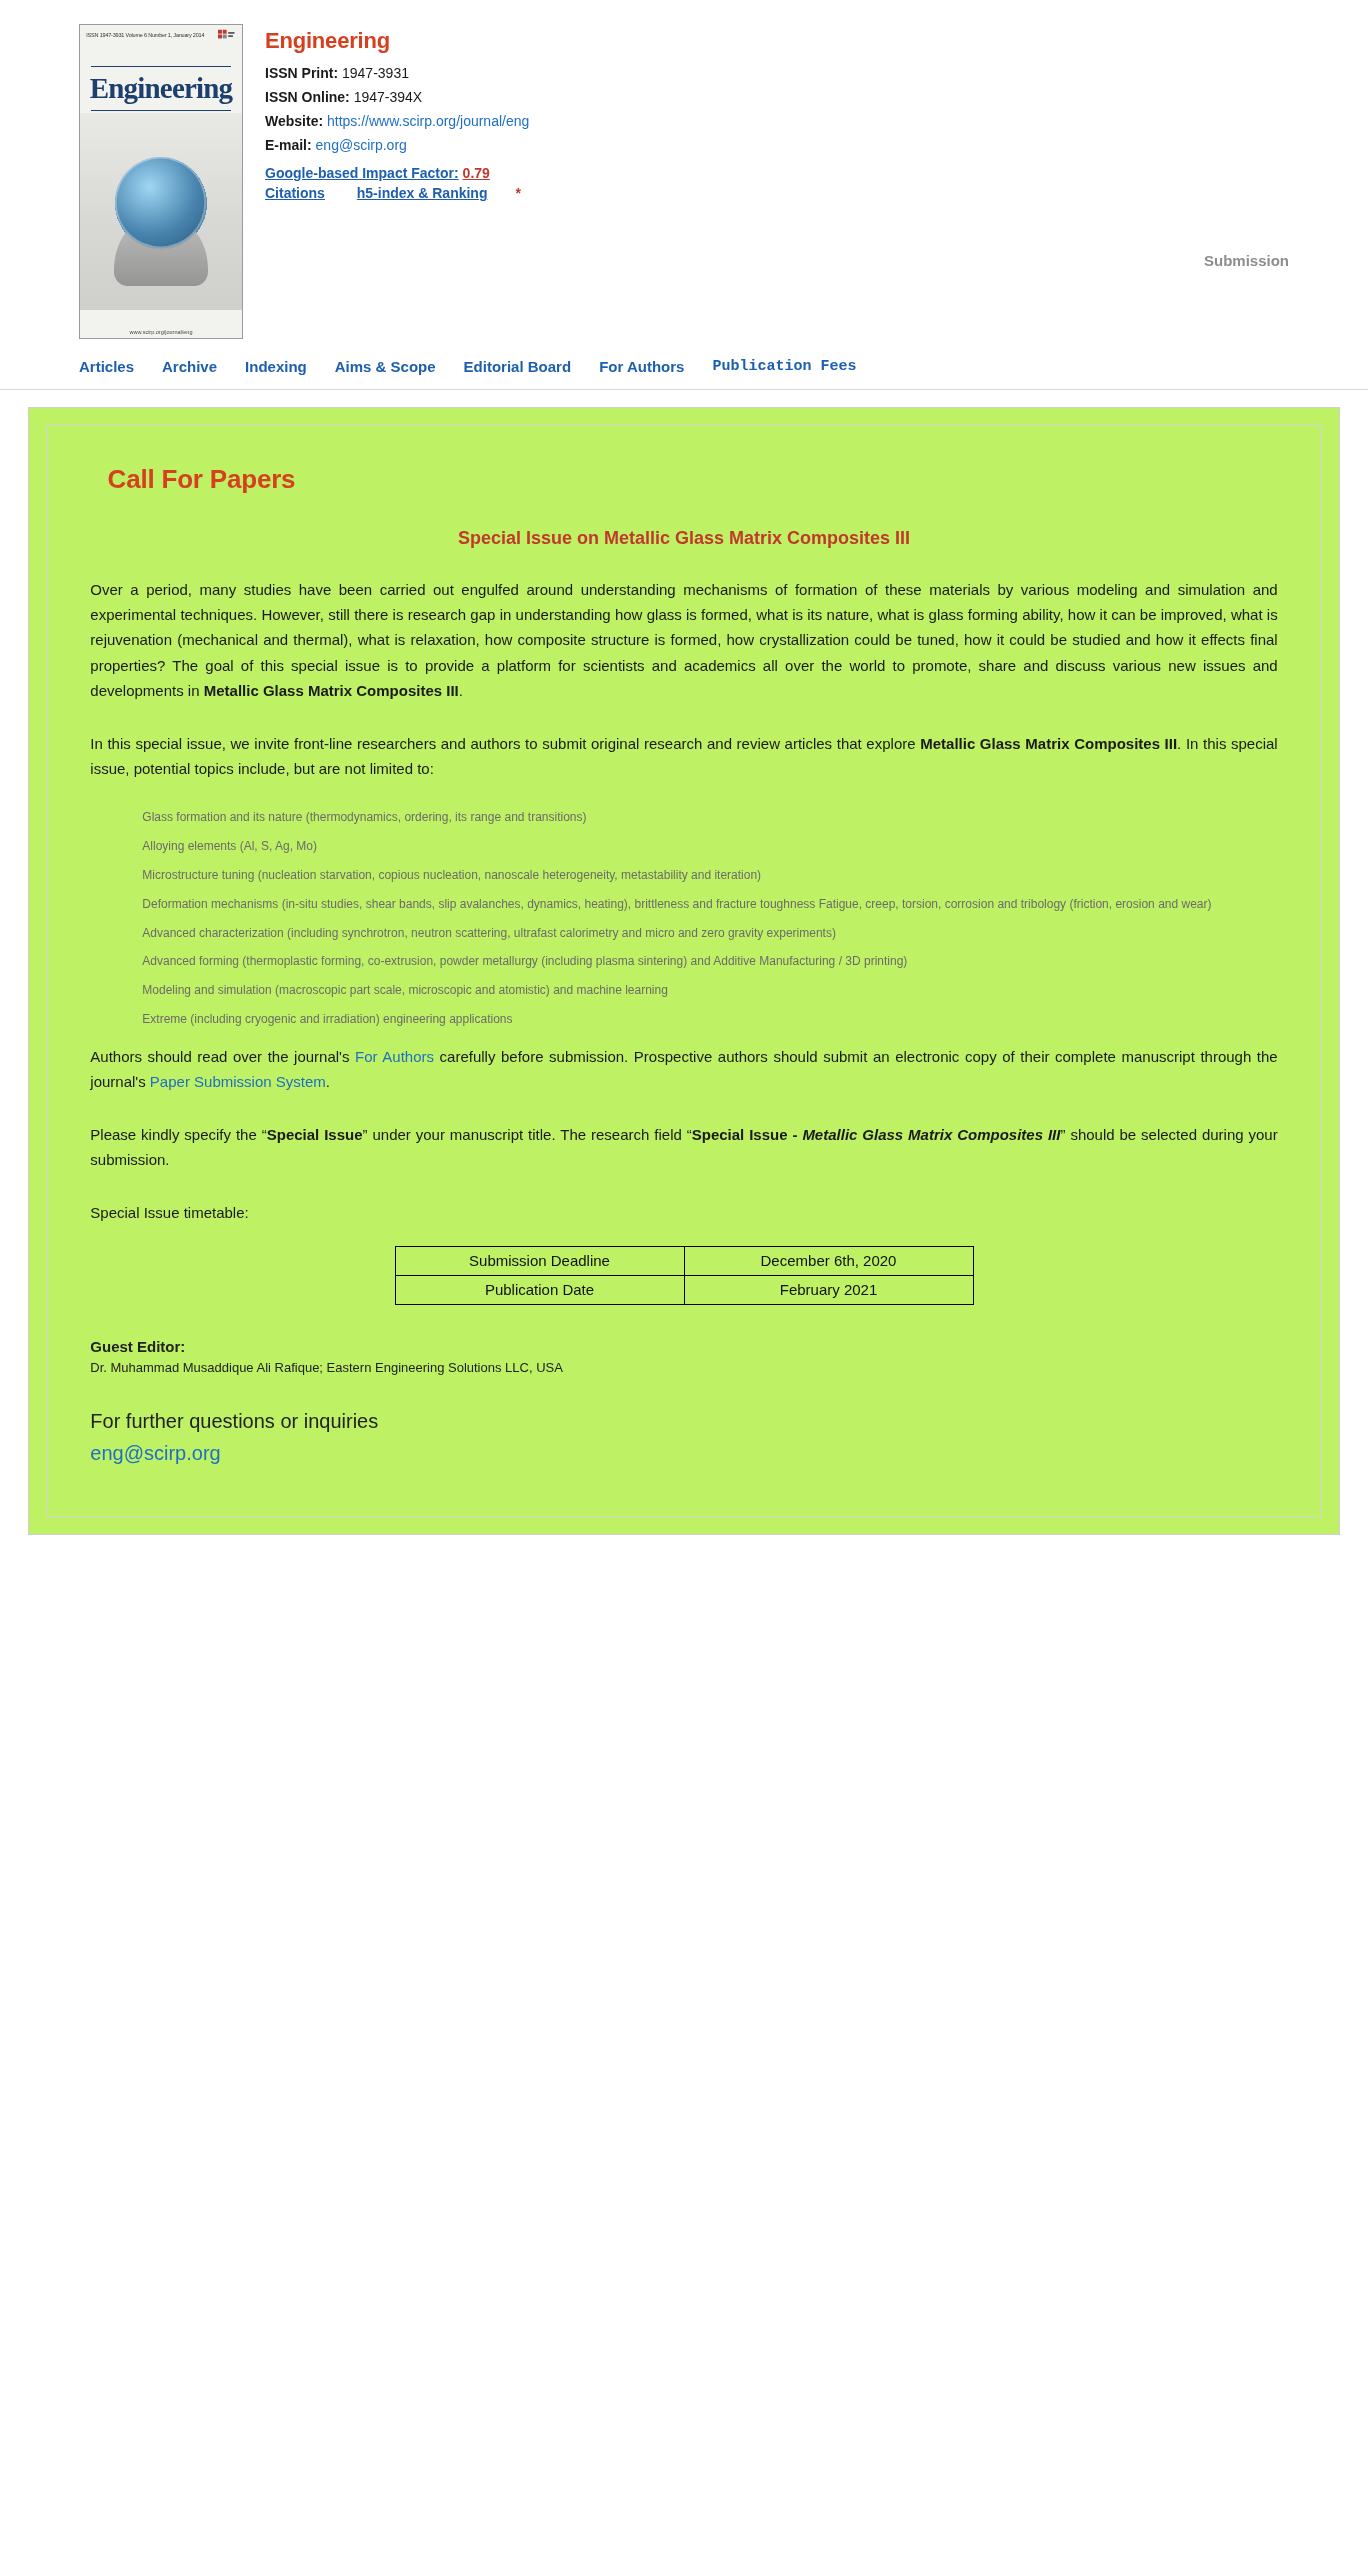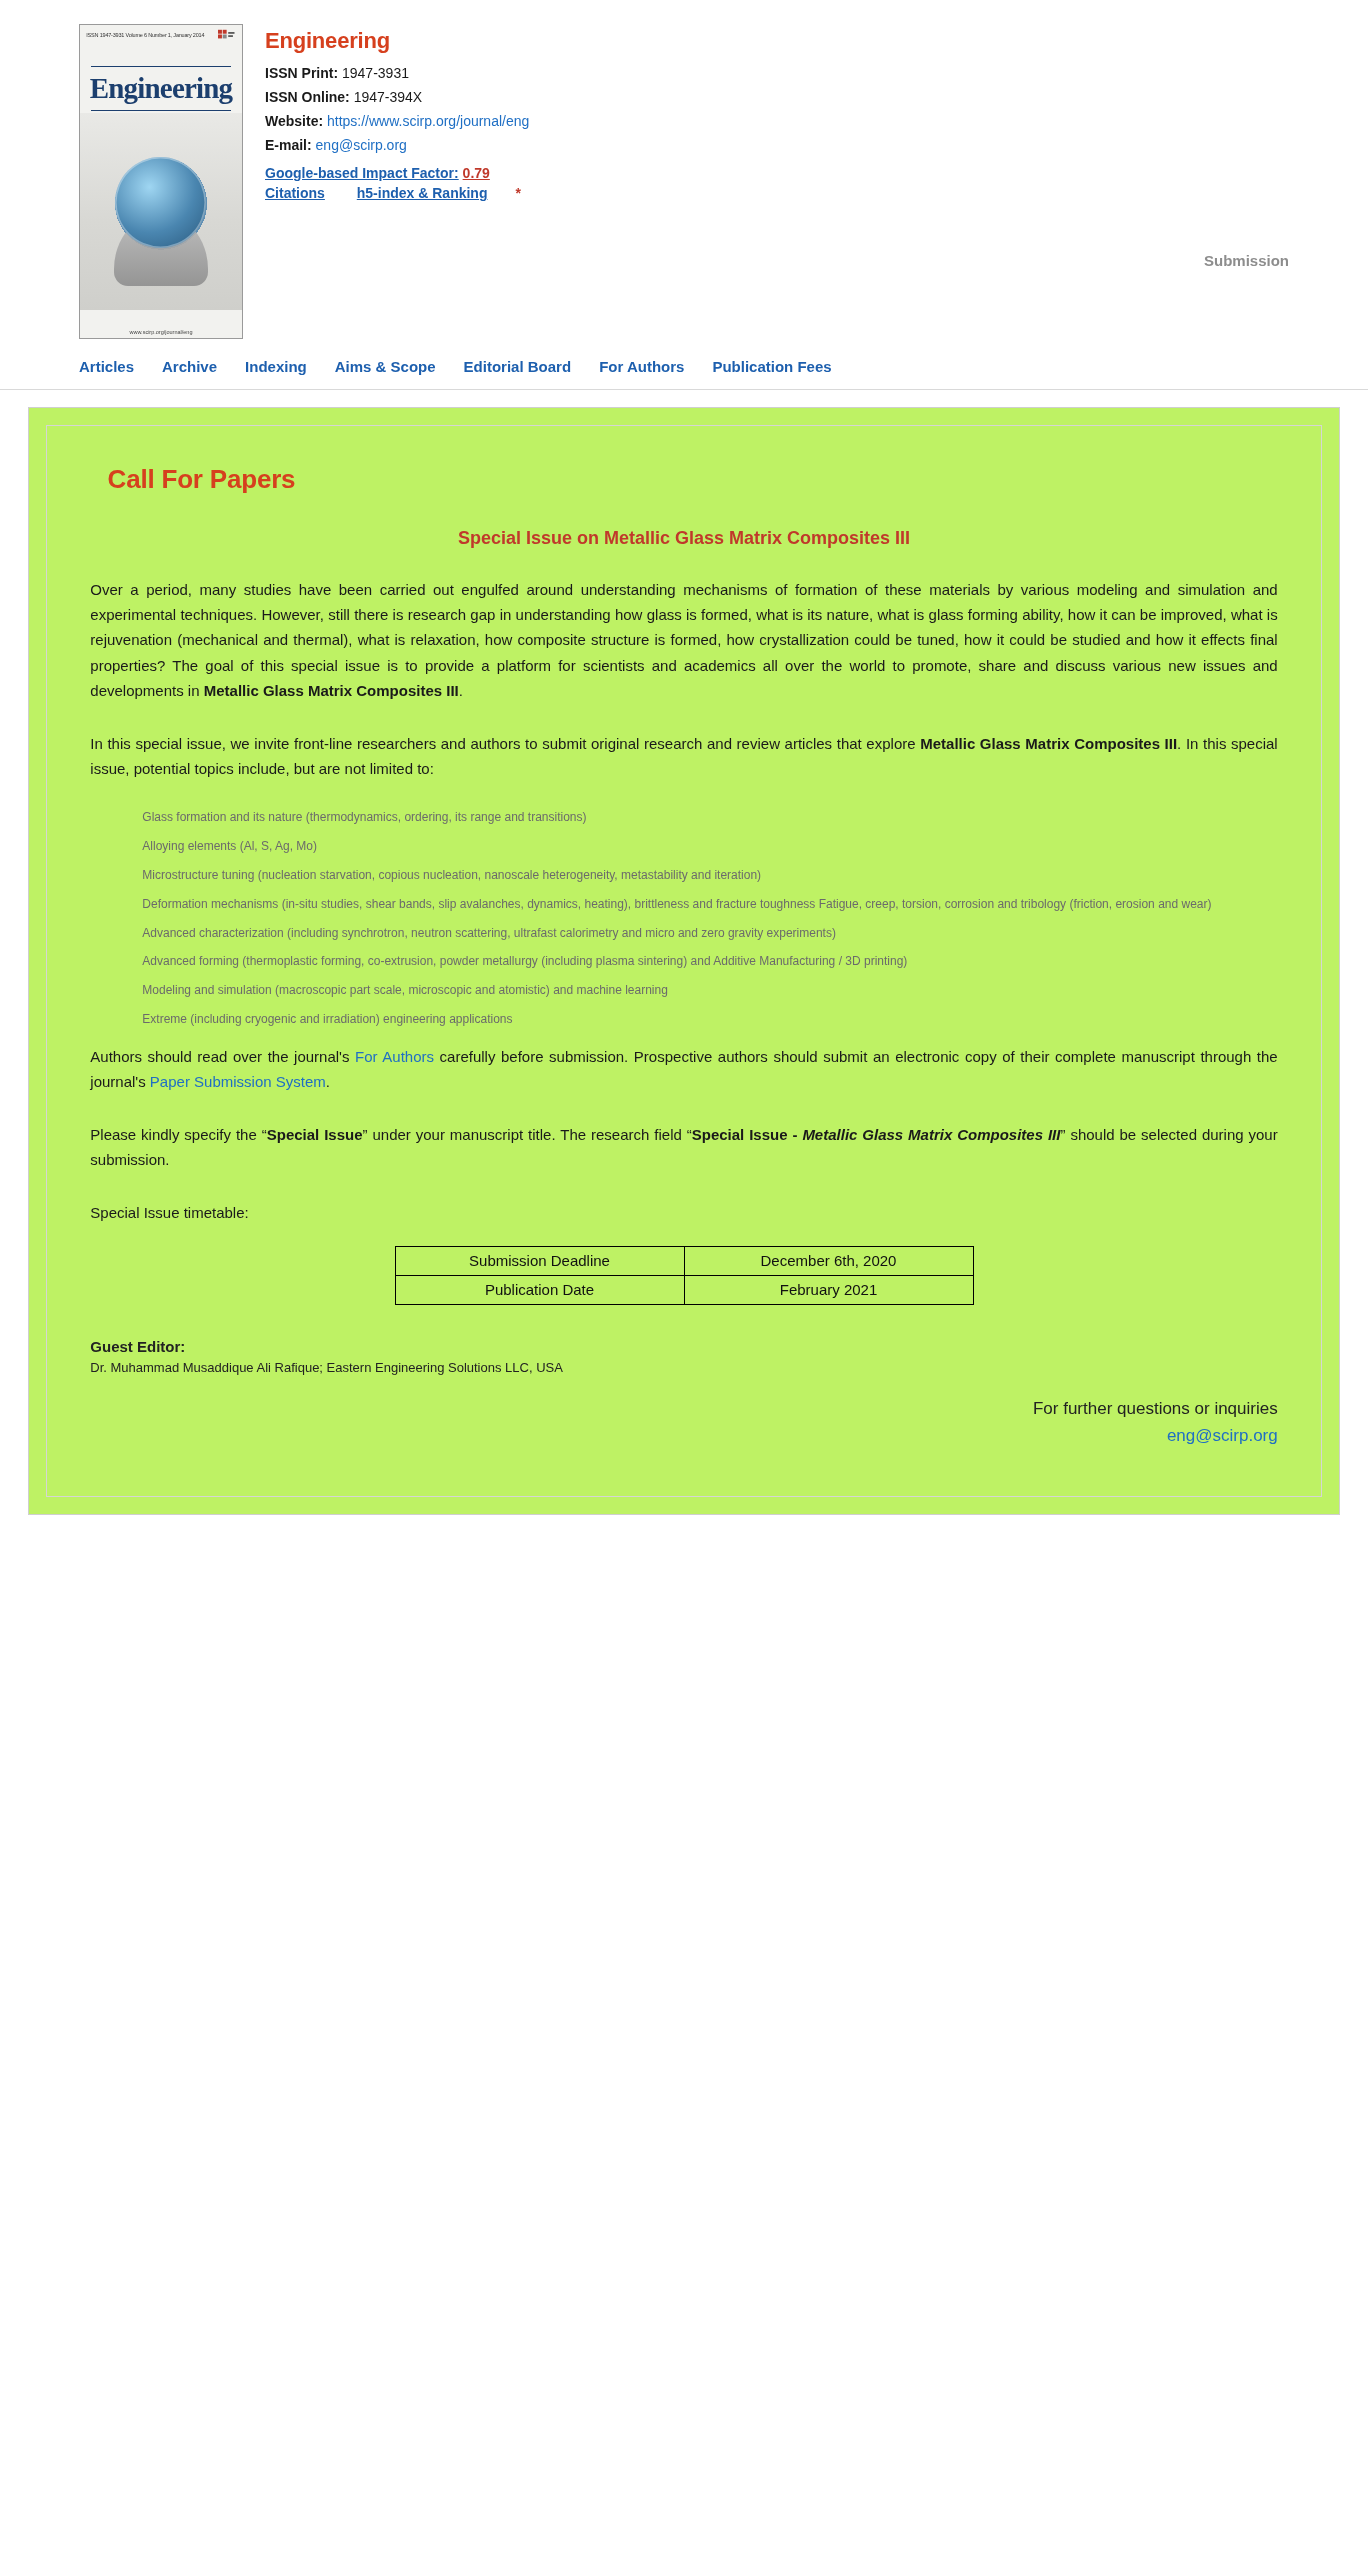--- a/index.html
+++ b/index.html
@@ -184,21 +184,21 @@
     box-sizing: border-box;
   }
   .nav a {
     color: #1d5fae;
     font-size: 15px;
     font-weight: bold;
     text-decoration: none;
     margin-right: 28px;
     white-space: nowrap;
   }
-  .nav a:last-child { margin-right: 0; }
+  .nav a:last-child { margin-right: 0; font-family: Liberation Mono, monospace; }
 
   
   .outer-card {
     margin: 17.3px 28px 0 28px;
     border: 0.8px solid #cfcfcf;
     background: #bef264;
     padding: 17.3px;
     box-sizing: border-box;
   }
   .inner-card {
@@ -261,24 +261,23 @@
   .guest-editor-title {
     font-size: 15px;
     font-weight: bold;
     margin-top: 33px;
   }
   .guest-editor-name {
     font-size: 13px;
     margin-top: 4.7px;
   }
   .contact-block {
-    margin-top: 20px;
-    font-size: 17px;
+    margin-top: 30px;
+    font-size: 20px;
     line-height: 1.6;
-    text-align: right;
   }
   .contact-block a {
     color: #1f6fc4;
     text-decoration: none;
   }
 </style>
 </head>
 <body>
 
 <div class="page">

